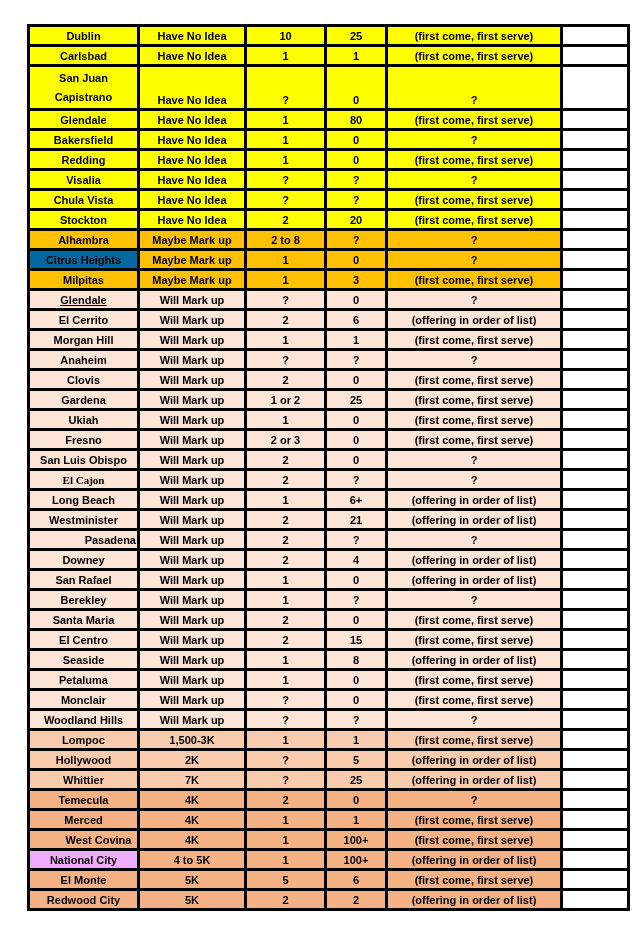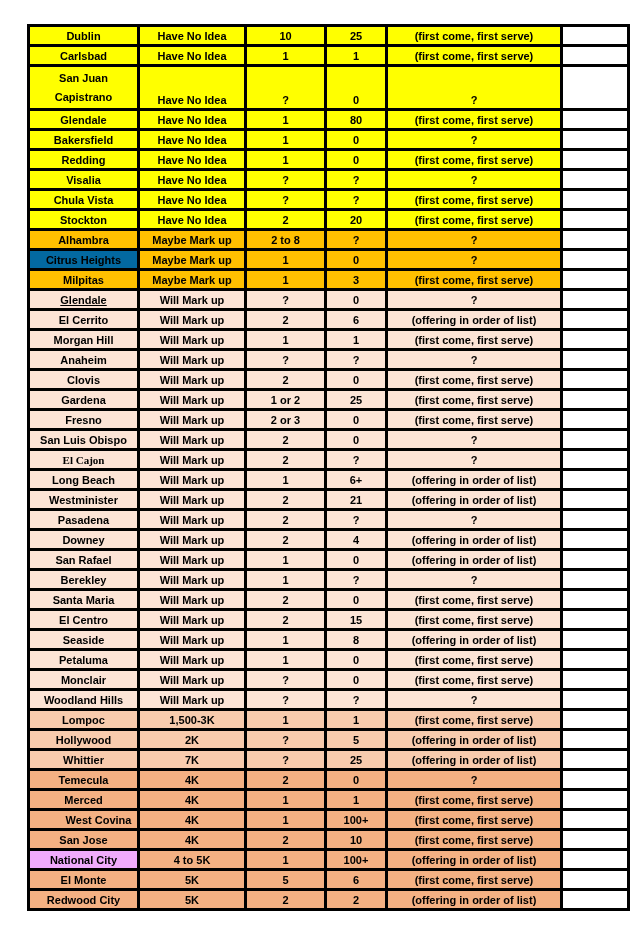--- a/index.html
+++ b/index.html
@@ -185,20 +185,28 @@
         </tr>
         <tr>
           <td class="col-city" style="background: rgb(252, 228, 214);">Gardena</td>
           <td class="col-willingness" style="background: rgb(252, 228, 214);">Will Mark up</td>
           <td class="col-qty-a" style="background: rgb(252, 228, 214);">1 or 2</td>
           <td class="col-qty-b" style="background: rgb(252, 228, 214);">25</td>
           <td class="col-method" style="background: rgb(252, 228, 214);">(first come, first serve)</td>
           <td class="col-empty" style="background: rgb(255, 255, 255);"></td>
         </tr>
         <tr>
+          <td class="col-city" style="background: rgb(252, 228, 214);">Ukiah</td>
+          <td class="col-willingness" style="background: rgb(252, 228, 214);">Will Mark up</td>
+          <td class="col-qty-a" style="background: rgb(252, 228, 214);">1</td>
+          <td class="col-qty-b" style="background: rgb(252, 228, 214);">0</td>
+          <td class="col-method" style="background: rgb(252, 228, 214);">(first come, first serve)</td>
+          <td class="col-empty" style="background: rgb(255, 255, 255);"></td>
+        </tr>
+        <tr>
           <td class="col-city" style="background: rgb(252, 228, 214);">Fresno</td>
           <td class="col-willingness" style="background: rgb(252, 228, 214);">Will Mark up</td>
           <td class="col-qty-a" style="background: rgb(252, 228, 214);">2 or 3</td>
           <td class="col-qty-b" style="background: rgb(252, 228, 214);">0</td>
           <td class="col-method" style="background: rgb(252, 228, 214);">(first come, first serve)</td>
           <td class="col-empty" style="background: rgb(255, 255, 255);"></td>
         </tr>
         <tr>
           <td class="col-city" style="background: rgb(252, 228, 214);">San Luis Obispo</td>
           <td class="col-willingness" style="background: rgb(252, 228, 214);">Will Mark up</td>
@@ -225,21 +233,21 @@
         </tr>
         <tr>
           <td class="col-city" style="background: rgb(252, 228, 214);">Westminister</td>
           <td class="col-willingness" style="background: rgb(252, 228, 214);">Will Mark up</td>
           <td class="col-qty-a" style="background: rgb(252, 228, 214);">2</td>
           <td class="col-qty-b" style="background: rgb(252, 228, 214);">21</td>
           <td class="col-method" style="background: rgb(252, 228, 214);">(offering in order of list)</td>
           <td class="col-empty" style="background: rgb(255, 255, 255);"></td>
         </tr>
         <tr>
-          <td class="col-city" style="background: rgb(252, 228, 214);">Pasadena</td>
+          <td class="col-city" style="background: rgb(252, 228, 214); text-align: right;">Pasadena</td>
           <td class="col-willingness" style="background: rgb(252, 228, 214);">Will Mark up</td>
           <td class="col-qty-a" style="background: rgb(252, 228, 214);">2</td>
           <td class="col-qty-b" style="background: rgb(252, 228, 214);">?</td>
           <td class="col-method" style="background: rgb(252, 228, 214);">?</td>
           <td class="col-empty" style="background: rgb(255, 255, 255);"></td>
         </tr>
         <tr>
           <td class="col-city" style="background: rgb(252, 228, 214);">Downey</td>
           <td class="col-willingness" style="background: rgb(252, 228, 214);">Will Mark up</td>
           <td class="col-qty-a" style="background: rgb(252, 228, 214);">2</td>
@@ -353,28 +361,20 @@
         </tr>
         <tr>
           <td class="col-city" style="background: rgb(244, 177, 131); padding-left: 31px;">West Covina</td>
           <td class="col-willingness" style="background: rgb(244, 177, 131);">4K</td>
           <td class="col-qty-a" style="background: rgb(244, 177, 131);">1</td>
           <td class="col-qty-b" style="background: rgb(244, 177, 131);">100+</td>
           <td class="col-method" style="background: rgb(244, 177, 131);">(first come, first serve)</td>
           <td class="col-empty" style="background: rgb(255, 255, 255);"></td>
         </tr>
         <tr>
-          <td class="col-city" style="background: rgb(244, 177, 131);">San Jose</td>
-          <td class="col-willingness" style="background: rgb(244, 177, 131);">4K</td>
-          <td class="col-qty-a" style="background: rgb(244, 177, 131);">2</td>
-          <td class="col-qty-b" style="background: rgb(244, 177, 131);">10</td>
-          <td class="col-method" style="background: rgb(244, 177, 131);">(first come, first serve)</td>
-          <td class="col-empty" style="background: rgb(255, 255, 255);"></td>
-        </tr>
-        <tr>
           <td class="col-city" style="background: #f0abfc;">National City</td>
           <td class="col-willingness" style="background: rgb(244, 177, 131);">4 to 5K</td>
           <td class="col-qty-a" style="background: rgb(244, 177, 131);">1</td>
           <td class="col-qty-b" style="background: rgb(244, 177, 131);">100+</td>
           <td class="col-method" style="background: rgb(244, 177, 131);">(offering in order of list)</td>
           <td class="col-empty" style="background: rgb(255, 255, 255);"></td>
         </tr>
         <tr>
           <td class="col-city" style="background: rgb(244, 177, 131);">El Monte</td>
           <td class="col-willingness" style="background: rgb(244, 177, 131);">5K</td>

